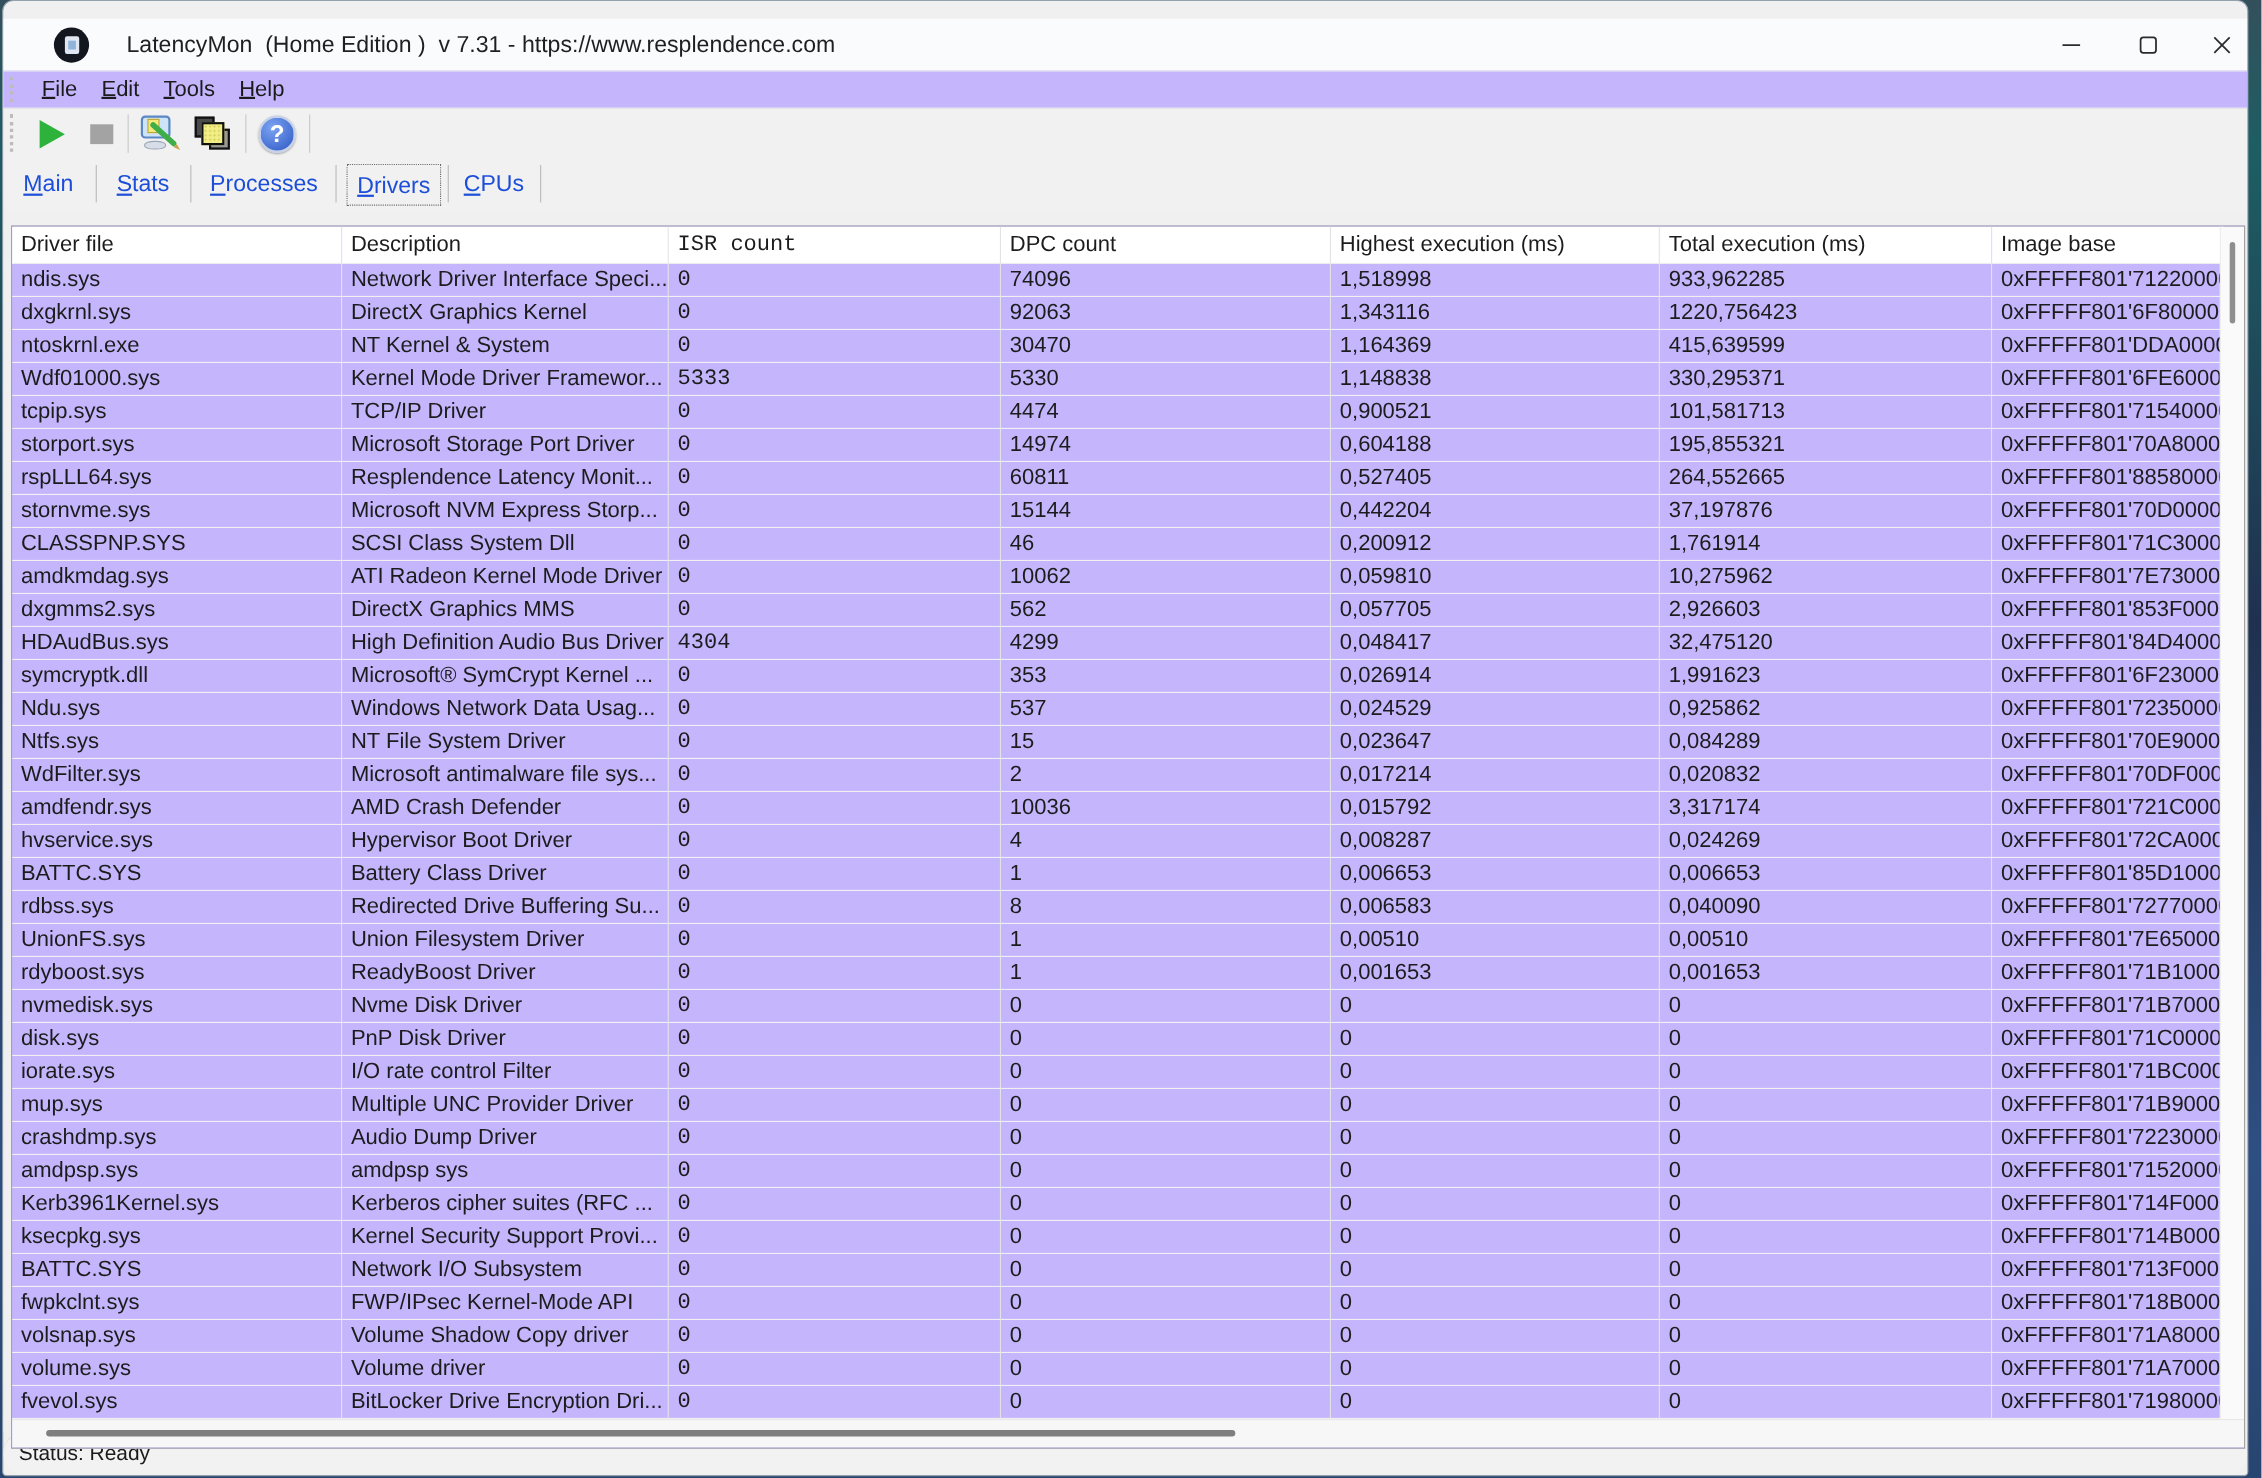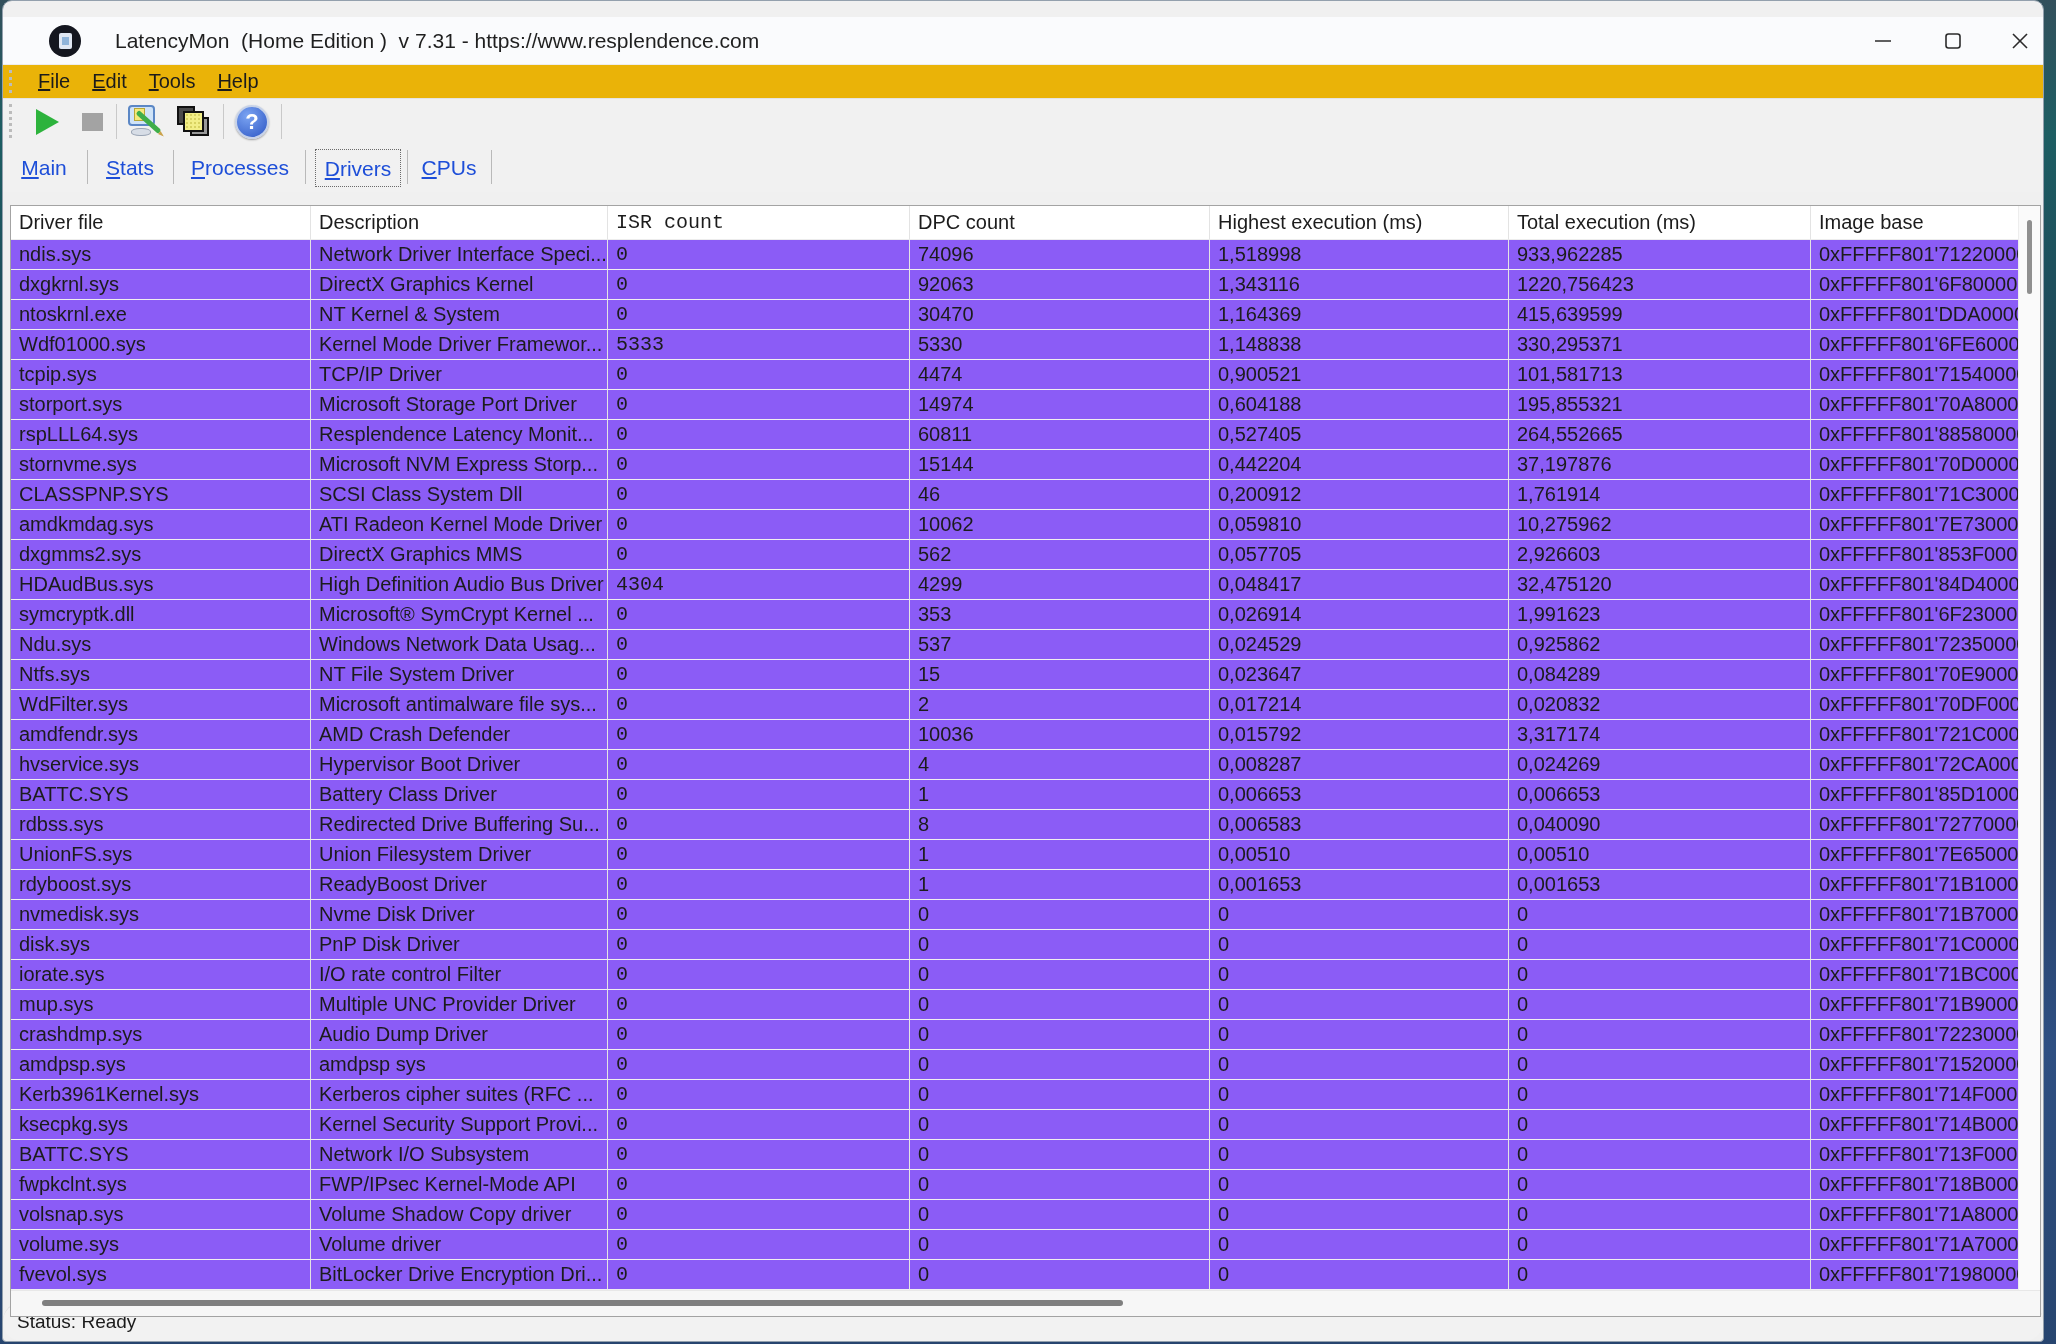--- a/index.html
+++ b/index.html
@@ -16,21 +16,21 @@
     background:#14161f; display:flex; align-items:center; justify-content:center; }
   .app-icon .glyph { width:13px; height:16px; background:#dfe6f2; border-radius:2px; position:relative; }
   .app-icon .glyph:after { content:""; position:absolute; left:3px; top:4px; width:7px; height:8px; background:#8fb3d9; }
   .title-text { position:absolute; left:112px; top:0; height:47px; line-height:47px;
     font-size:21px; color:#1f1f1f; white-space:pre; }
   .winbtn { position:absolute; top:0; height:47px; width:62px; display:flex; align-items:center; justify-content:center; }
   .winbtn svg { display:block; }
   .btn-min { left:1849px; } .btn-max { left:1919px; } .btn-close { left:1989px; width:56px; }
 
   
-  .menubar { height:34px; background:#eab308; border-top:1px solid #ededed; position:relative;
+  .menubar { height:34px; background:#c4b5fd; border-top:1px solid #ededed; position:relative;
     display:flex; align-items:center; padding-left:24px; flex:0 0 auto; }
   .gripper { position:absolute; left:6px; top:5px; bottom:5px; width:3px; border-left:3px dotted #bcbcbc; }
   .menu-item { display:inline-block; font-size:20px; color:#1b1b1b; padding:0 11px; line-height:33px; }
   .menu-item::first-letter { text-decoration:underline; }
 
   
   .toolbar { height:45px; background:#f1f1f1; border-top:1px solid #e4e4e4; position:relative; flex:0 0 auto; }
   .tbtn { position:absolute; top:4px; height:37px; display:flex; align-items:center; justify-content:center; }
   .tsep { position:absolute; top:5px; height:35px; width:1px; background:#c9c9c9; }
   .play-icon { width:0; height:0; border-left:23px solid #2db33c; border-top:13px solid transparent; border-bottom:13px solid transparent; }
@@ -54,21 +54,21 @@
   .tabbar { height:49px; background:#f1f1f1; position:relative; flex:0 0 auto; }
   .tab { position:absolute; top:6px; height:38px; line-height:38px; text-align:center;
     font-size:21px; color:#1d4ed8; }
   .tab::first-letter { text-decoration:underline; }
   .tab.active { border:1px dotted #6a6a6a; }
   .tabsep { position:absolute; top:7px; height:34px; width:1px; background:#b9b9b9; }
 
   
   .content { flex:1 1 auto; background:#f0f0f0; position:relative; }
   .listctl { position:absolute; left:7px; right:2px; top:13px; height:1112px;
-    background:#8b5cf6; border:1px solid #a3a3a3; overflow:hidden; }
+    background:#c4b5fd; border:1px solid #a3a3a3; overflow:hidden; }
   .thead { display:flex; height:34px; }
   .cell { height:100%; padding:0 0 0 8px; border-right:1px solid #e3e3e3; overflow:hidden;
     white-space:nowrap; font-size:20px; color:#1c1c1c; }
   .hcell { line-height:33px; border-bottom:1px solid #ececec; background:#fff; }
   .trow { display:flex; height:30px; }
   .trow .cell { line-height:29px; border-bottom:1px solid #f0f0f0; }
   .c0{width:300px;} .c1{width:297px;} .c2{width:302px;font-family:Liberation Mono, monospace;} .c3{width:300px;}
   .c4{width:299px;} .c5{width:302px;} .c6{width:211px; border-right:none;}
   .vscroll { position:absolute; top:0; right:0; bottom:26px; width:22px; background:#fafafa; border-left:1px solid #ededed; }
   .vthumb { position:absolute; right:8px; top:14px; width:5px; height:74px; background:#8f8f8f; border-radius:3px; }

